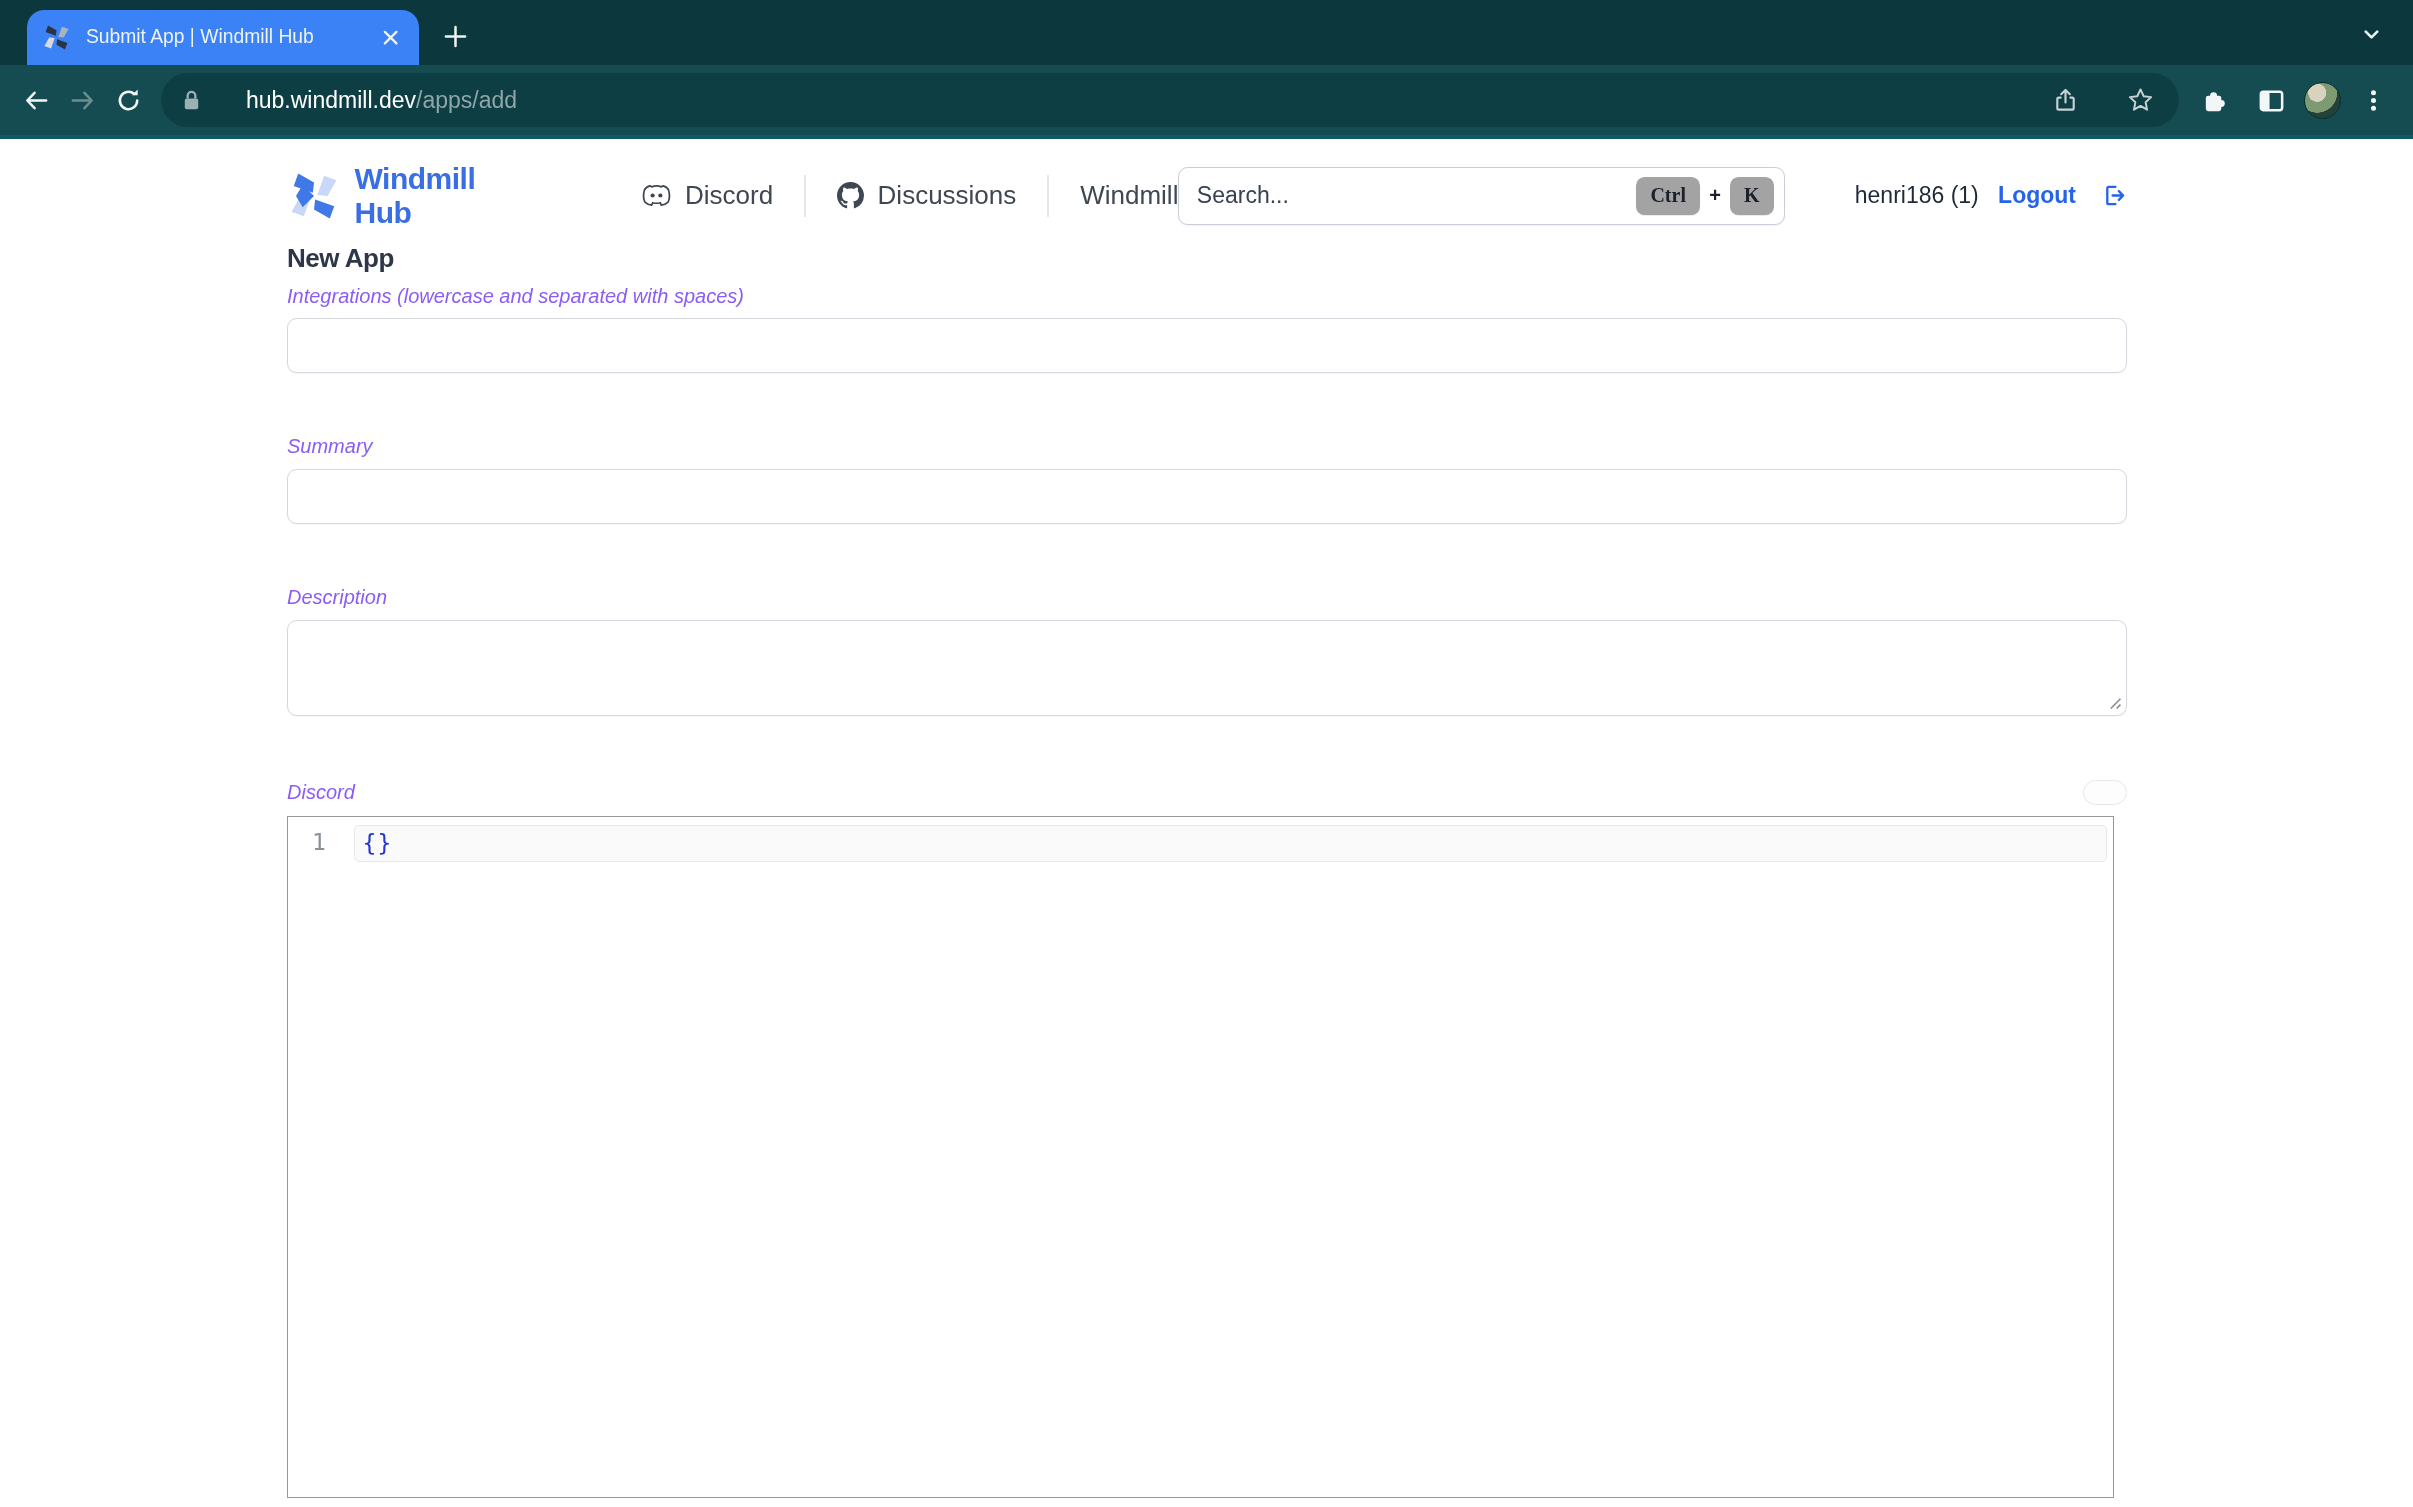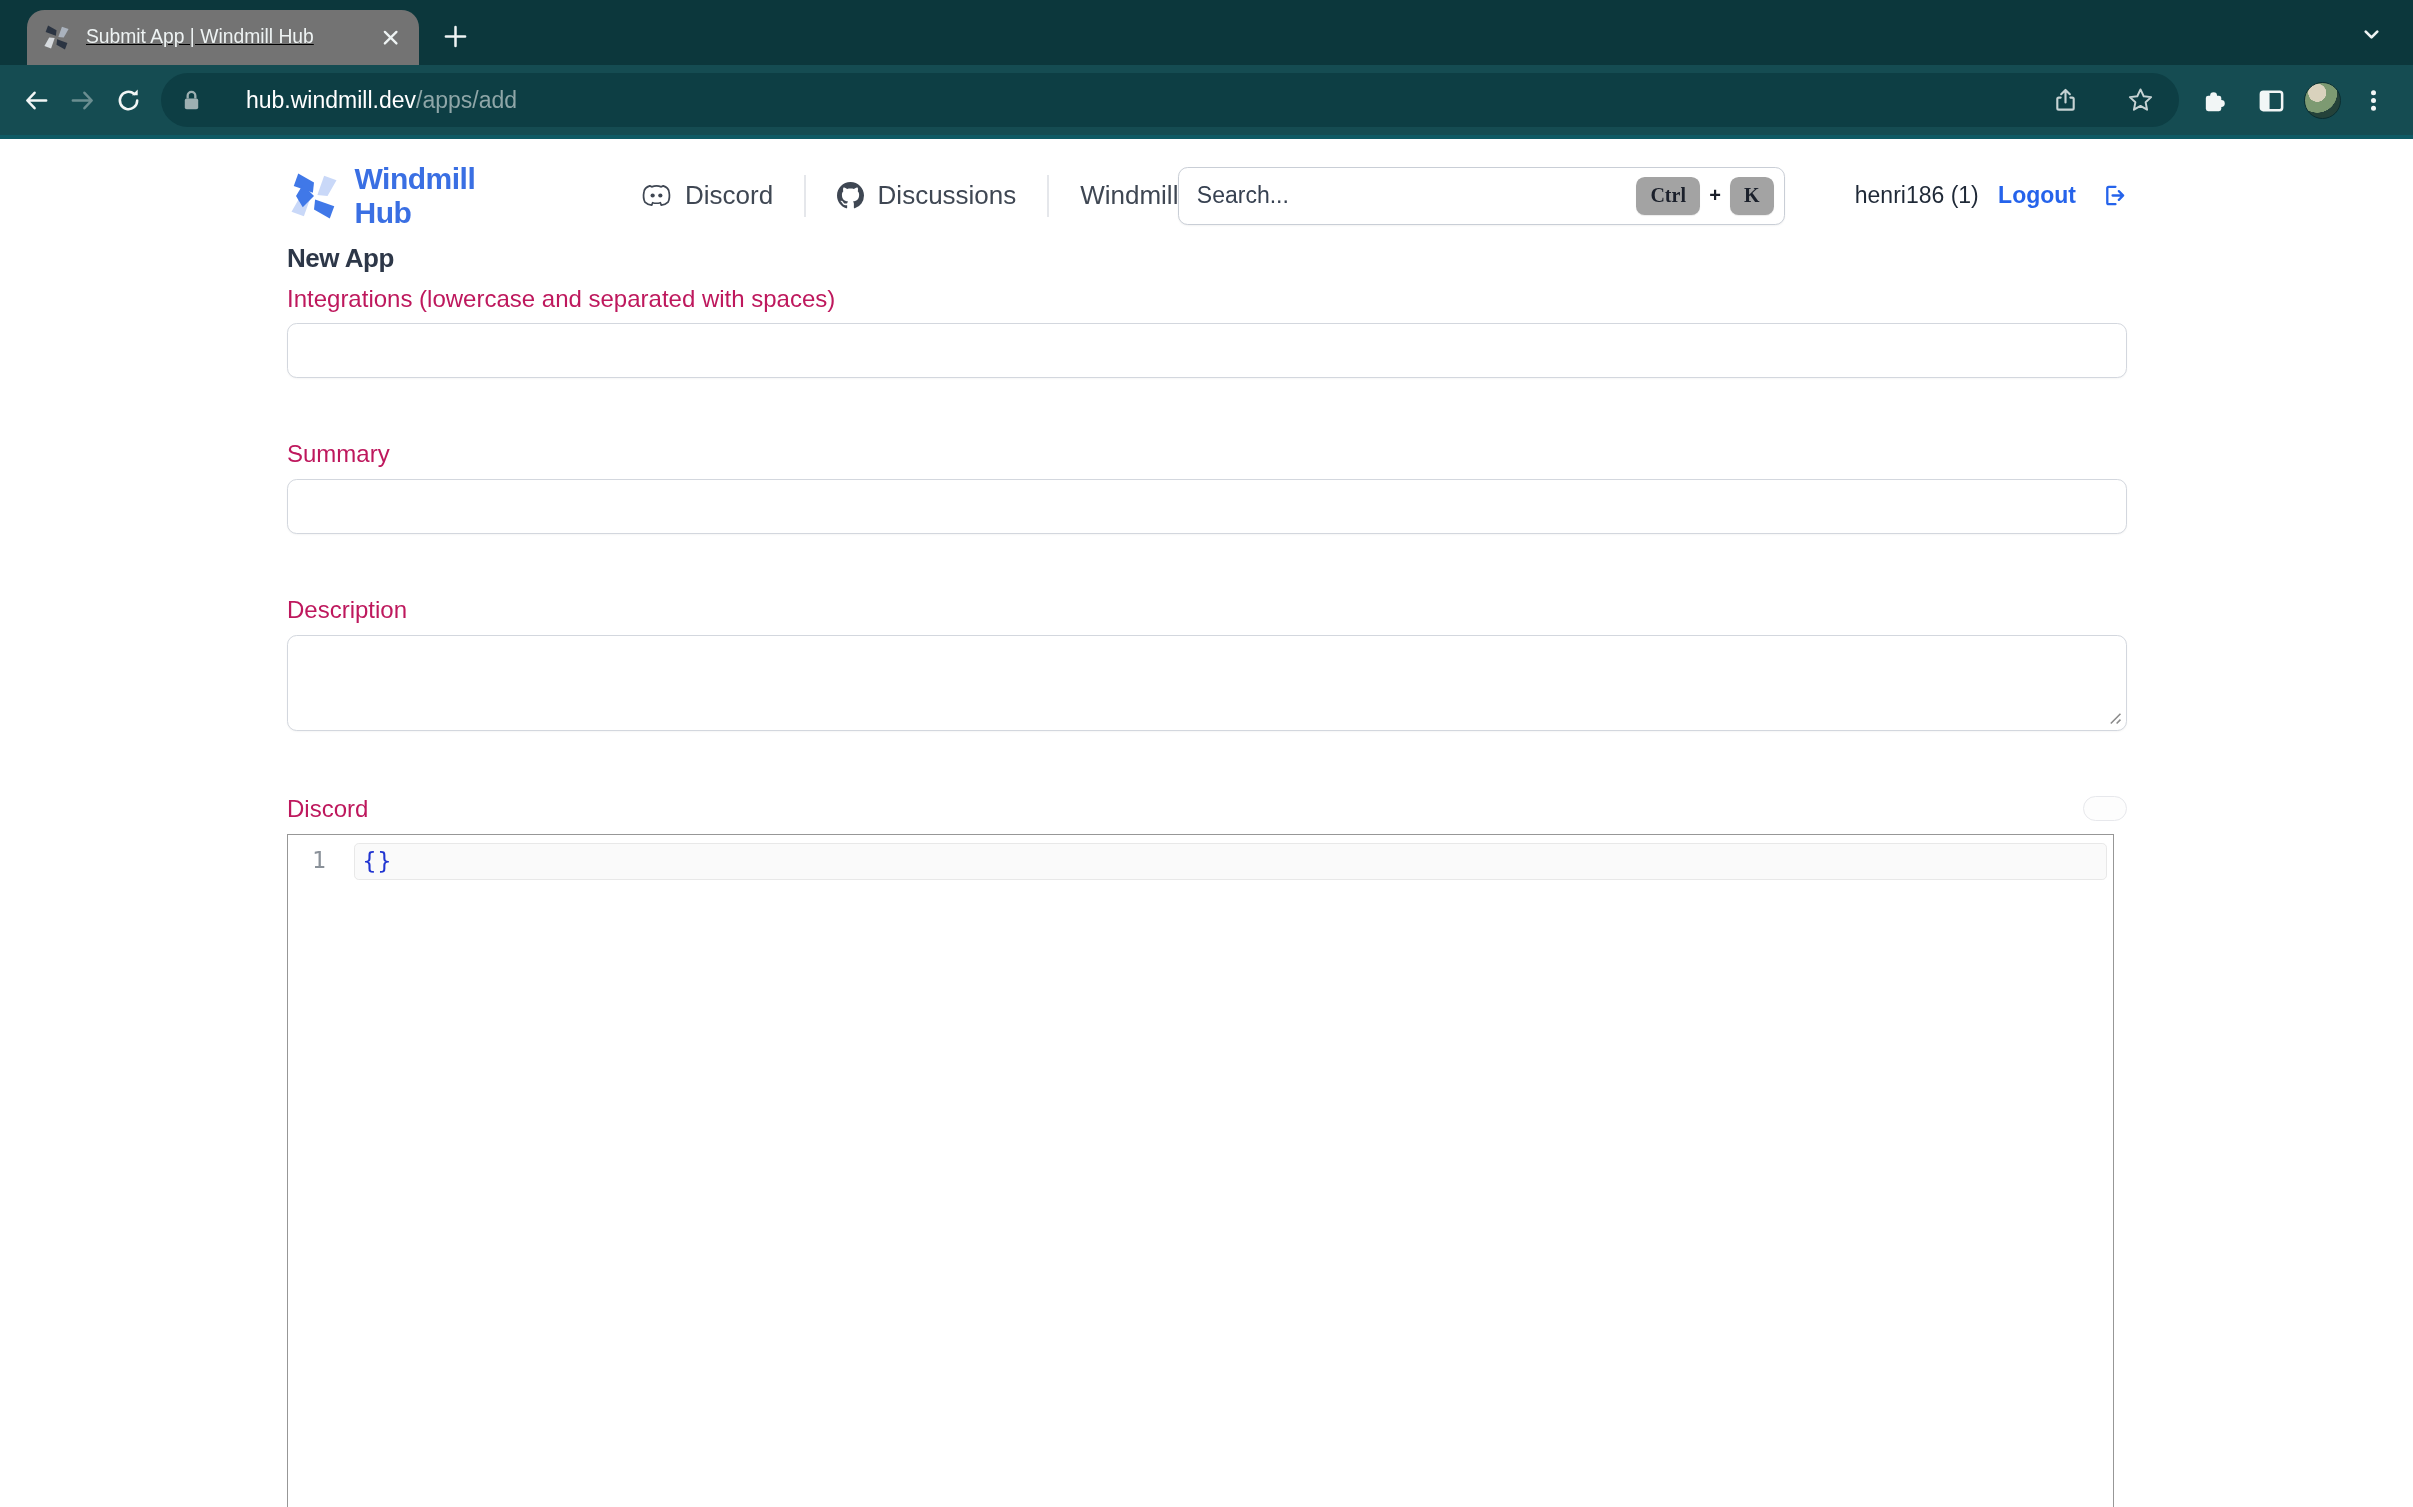--- a/index.html
+++ b/index.html
@@ -2,22 +2,22 @@
 <html><head>
 <meta charset="utf-8">
 <style>
   * { margin:0; padding:0; box-sizing:border-box; }
   html,body { width:2414px; height:1507px; overflow:hidden; background:#fff;
     font-family:"Liberation Sans", sans-serif; }
 
   
   .tabstrip { position:relative; height:65px; background:#0c373c; }
   .tab { position:absolute; left:27px; top:9.7px; width:392px; height:55px;
-    background:#737373; border-radius:17.4px 17.4px 0 0; display:flex; align-items:center;
-    padding:0 13.5px 0 15.4px;text-decoration:underline; }
+    background:#3b82f6; border-radius:17.4px 17.4px 0 0; display:flex; align-items:center;
+    padding:0 13.5px 0 15.4px; }
   .tab-title { flex:1; color:#eef3f3; font-size:19.3px; white-space:nowrap;
     overflow:hidden; text-overflow:ellipsis; margin-left:14.5px; }
   .icon-btn { display:flex; align-items:center; justify-content:center; cursor:pointer; }
   .tab-close { width:29px; height:29px; border-radius:50%; }
   .newtab { position:absolute; left:436px; top:17.4px; width:39px; height:39px; }
   .strip-chevron { position:absolute; right:23px; top:15.4px; width:39px; height:39px; }
 
   .toolbar { height:70px; background:#154c52; display:flex; align-items:center;
     padding:0 17.4px 0 13.5px; }
   .toolbar-accent { height:3.9px; background:#0e5a64; }
@@ -56,21 +56,21 @@
   .kbd-plus { margin:0 8.7px; font-size:20px; font-weight:600; color:#1b202b; }
 
   .account { display:flex; align-items:center; margin-left:70px; white-space:nowrap; }
   .username { font-size:23px; color:#1f2937; }
   .logout { display:flex; align-items:center; gap:26px; margin-left:19.3px; cursor:pointer; }
   .logout-label { font-size:23px; font-weight:700; color:#2563eb; }
 
   .page-title { margin-top:19.3px; font-size:26px; font-weight:800; color:#2d3748;
     letter-spacing:-0.5px; }
 
-  .field-label { display:block; font-size:24px; color:#be185d; margin-bottom:10.6px; }
+  .field-label { display:block; font-size:20px; color:#8b5cf6; margin-bottom:10.6px;font-style:italic; }
   .text-input { width:100%; height:55px; border:1.9px solid #d3d7de; border-radius:9.7px;
     background:#fff; font-size:24px; color:#1f2937; padding:0 15.4px; outline:none;
     box-shadow:0 1px 1.9px rgba(0,0,0,.04); font-family:"Liberation Sans",sans-serif; }
   .gap-1 { margin-top:10.6px; }
   .section { margin-top:62px; }
 
   .textarea-wrap { position:relative; }
   .text-area { width:100%; height:96px; border:1.9px solid #d3d7de; border-radius:9.7px;
     background:#fff; font-size:24px; color:#1f2937; padding:9.7px 15.4px; outline:none; resize:none;
     box-shadow:0 1px 1.9px rgba(0,0,0,.04); font-family:"Liberation Sans",sans-serif; display:block; }

